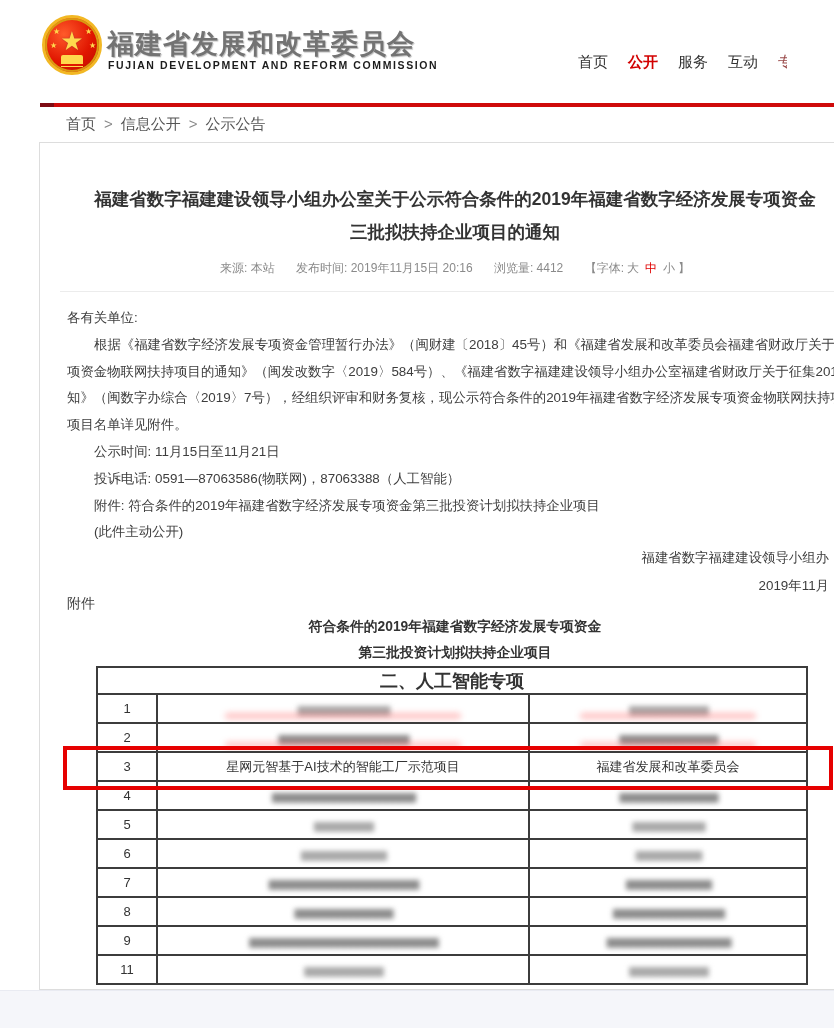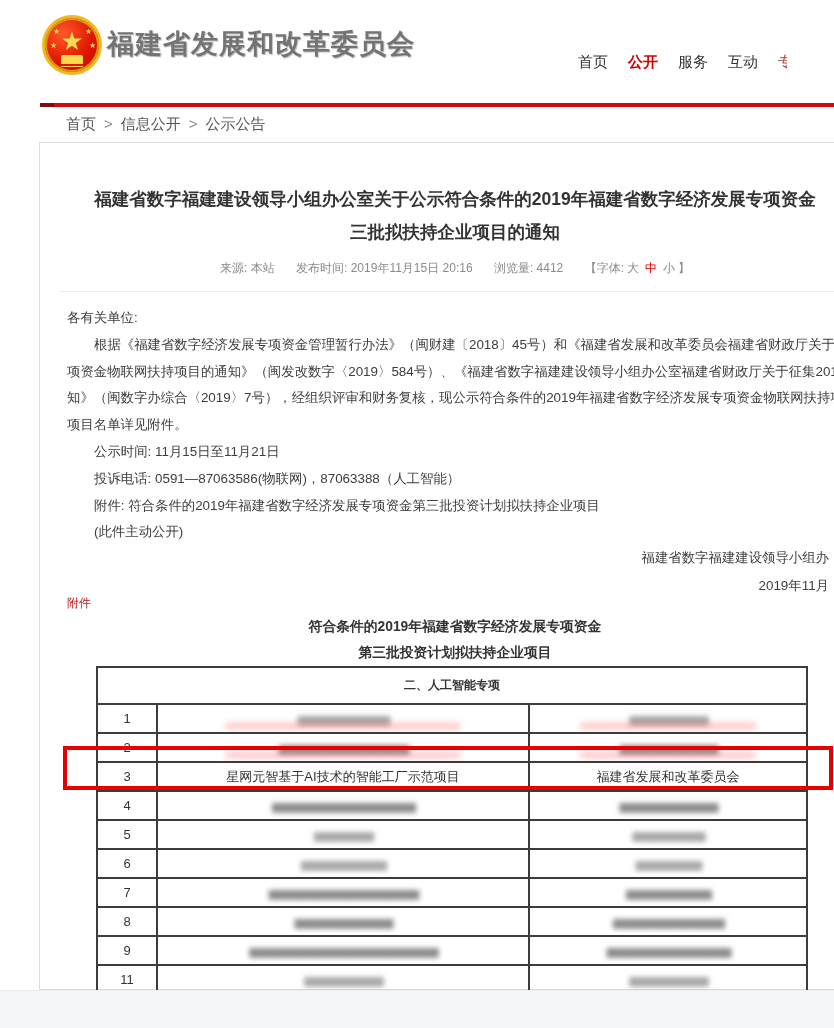--- a/index.html
+++ b/index.html
@@ -52,31 +52,31 @@
   #meta .fs { margin:0 3px; cursor:pointer; }
   #meta .fs.active { color:#e00000; }
   #meta-divider { position:absolute; left:20px; top:148px; width:790px; border-top:1px solid #ececec; }
 
   .body-line { position:absolute; left:27px; width:920px; font-size:13.4px; color:#3d3d3d;
     white-space:nowrap; overflow:hidden; }
   .body-line.ind { padding-left:27px; }
 
   .sig-line { position:absolute; right:39px; text-align:left; font-size:13.4px; color:#3d3d3d; white-space:nowrap; }
 
-  #attach-label { position:absolute; left:27px; top:452px; font-size:12px; color:#b91c1c; }
+  #attach-label { position:absolute; left:27px; top:452px; font-size:14px; color:#404040; }
   .attach-title { position:absolute; left:0; width:830px; text-align:center;
     font-size:13.8px; font-weight:bold; color:#333; white-space:nowrap; }
   #attach-title-1 { top:475px; } #attach-title-2 { top:501px; }
 
   
   #proj-table { position:absolute; left:56px; top:523px; width:710px;
     border-collapse:collapse; table-layout:fixed; font-size:13px; color:#333; }
   #proj-table td { border:2px solid #3c3c3c; text-align:center; vertical-align:middle;
     height:29px; padding:0 4px; position:relative; overflow:hidden; white-space:nowrap; }
-  #proj-table .section-cell { height:37px; font-weight:bold; font-size:12px; }
+  #proj-table .section-cell { height:27px; font-weight:bold; font-size:18px; }
   #proj-table col.c-num { width:60px; } #proj-table col.c-proj { width:372px; } #proj-table col.c-comp { width:278px; }
   .redact { filter:blur(2.6px); color:#a9a9a9; letter-spacing:-2px; font-size:11px; }
   .redact.dk { color:#8d8d8d; }
   .rsmudge { position:absolute; left:18%; right:18%; bottom:3px; height:6px;
     background:rgba(255,90,90,.38); filter:blur(3px); border-radius:3px; }
 
   
   #highlight-box { position:absolute; left:63px; top:746px; width:770px; height:44px;
     border:4px solid #e60000; background:transparent; pointer-events:none; }
 
@@ -90,20 +90,21 @@
 <div id="header">
   <div id="emblem">
     <span class="star-big">★</span>
     <span class="star-small s1">★</span>
     <span class="star-small s2">★</span>
     <span class="star-small s3">★</span>
     <span class="star-small s4">★</span>
     <span class="gate"></span>
   </div>
   <div id="site-title">福建省发展和改革委员会</div>
+  <div id="site-subtitle">FUJIAN DEVELOPMENT AND REFORM COMMISSION</div>
   <nav id="topnav">
       <span class="nav-item">首页</span>
       <span class="nav-item active">公开</span>
       <span class="nav-item">服务</span>
       <span class="nav-item">互动</span>
       <span class="nav-item partial">专</span>
     </nav>
 </div>
 
 <div id="red-line"></div>

